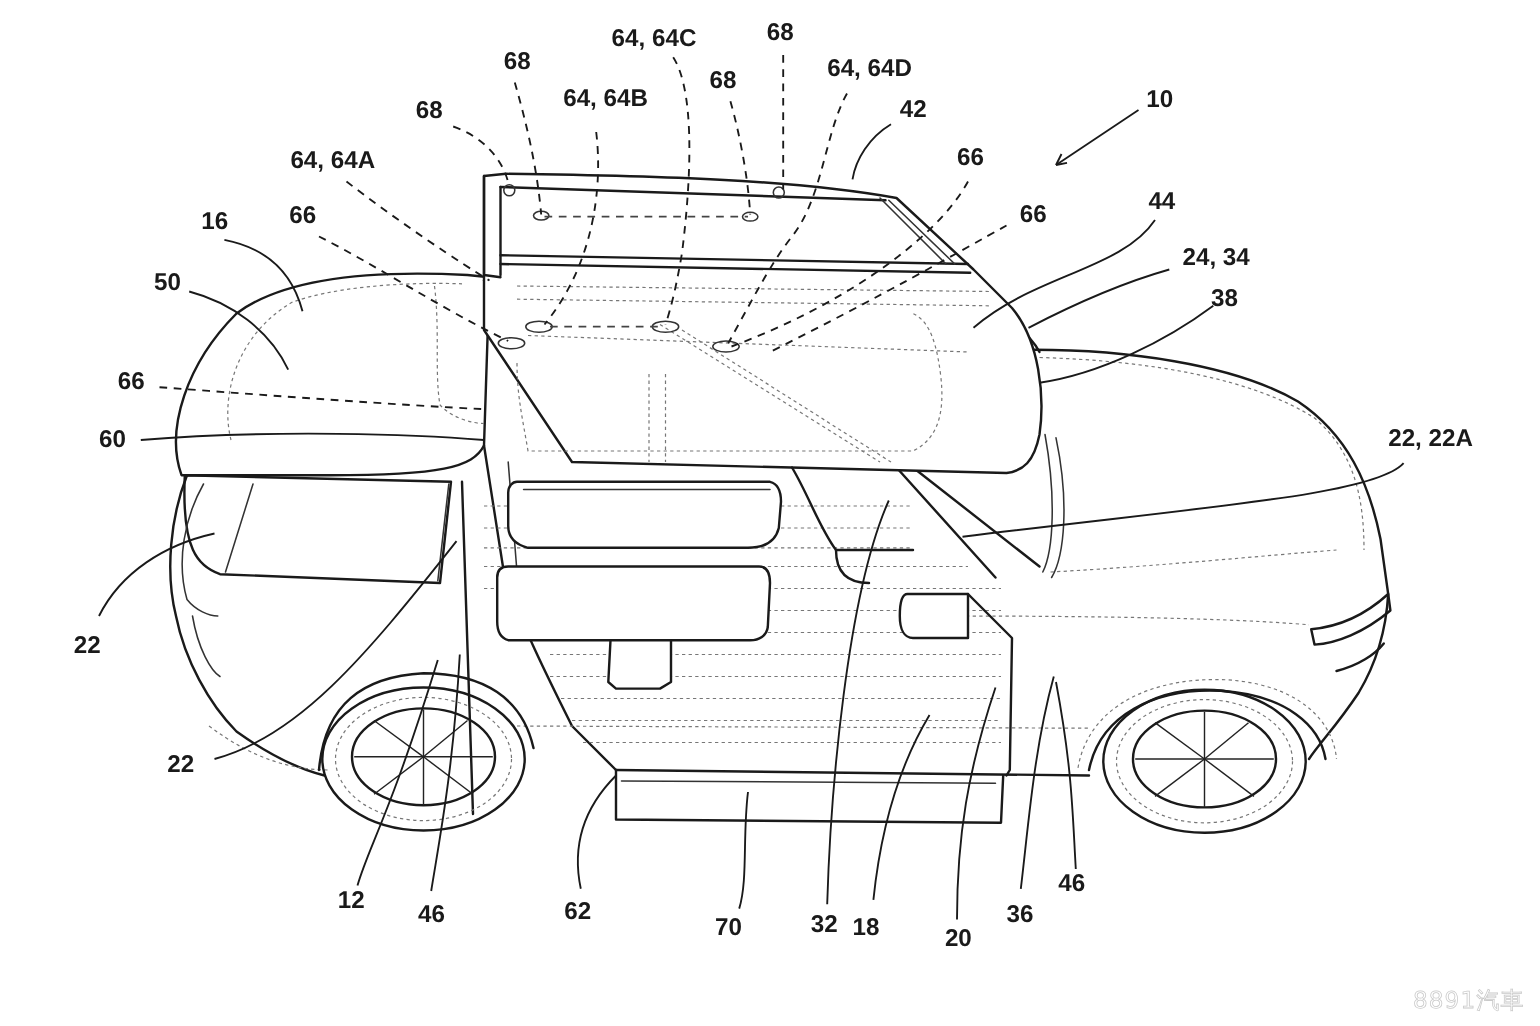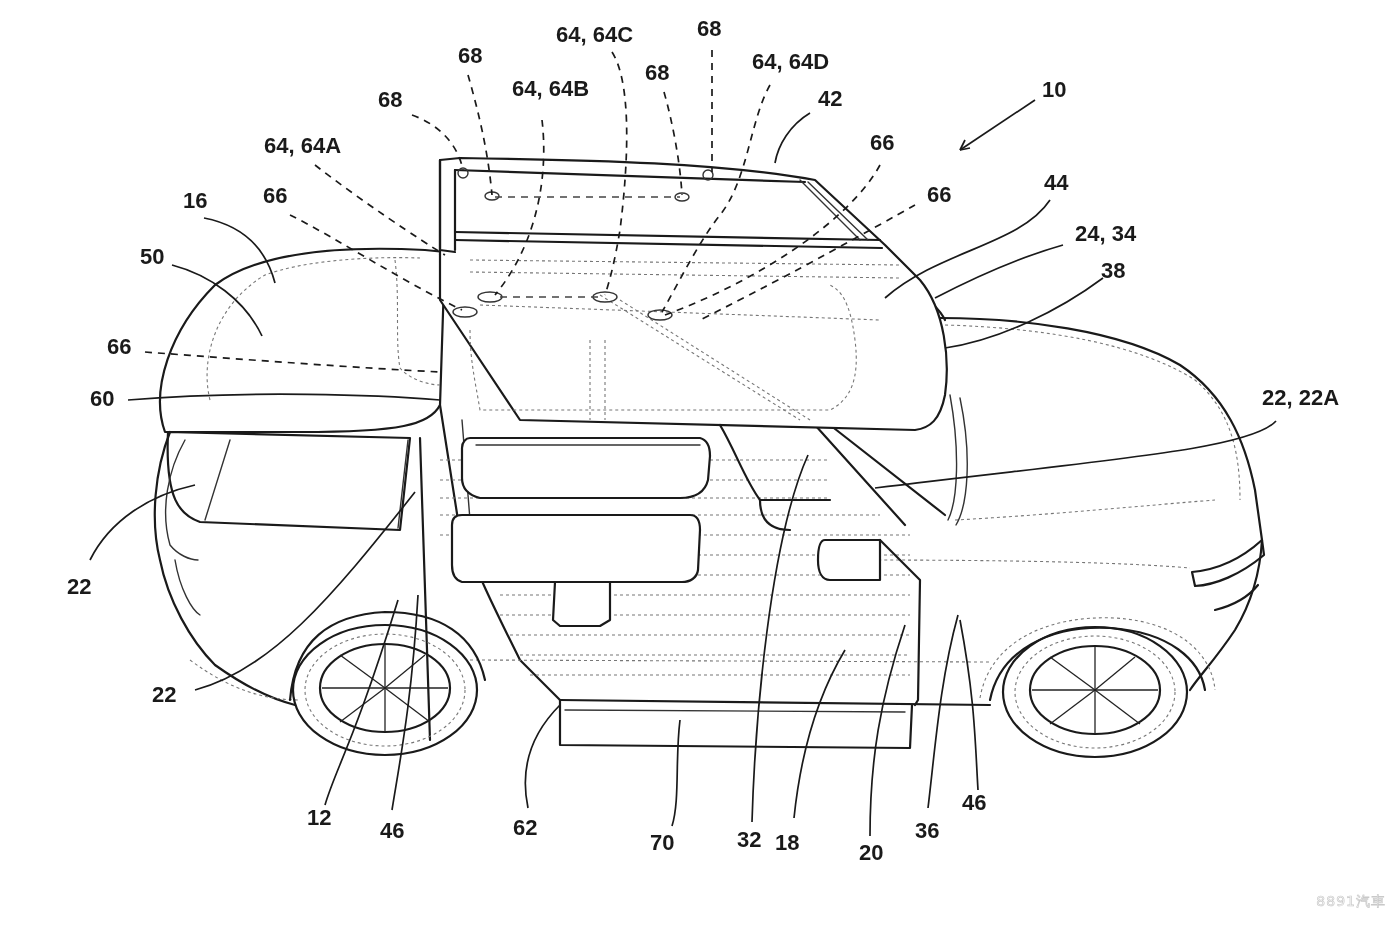--- a/index.html
+++ b/index.html
@@ -7,21 +7,21 @@
   #figure { position: absolute; left: 0; top: 0; width: 1400px; height: 933px; }
   .body-line { fill: none; stroke: #1a1a1a; stroke-width: 2.2; stroke-linejoin: round; stroke-linecap: round; }
   .thin-line { fill: none; stroke: #333; stroke-width: 1.4; stroke-linecap: round; }
   .hidden-line { fill: none; stroke: #444; stroke-width: 1.6; stroke-dasharray: 7 6; }
   .faint-line { fill: none; stroke: #777; stroke-width: 1.1; stroke-dasharray: 3 3; }
   .leader { fill: none; stroke: #1a1a1a; stroke-width: 1.7; }
   .leader.dashed { stroke-dasharray: 7 6; }
   .ref-label { font-family: "Liberation Sans", sans-serif; font-weight: bold; font-size: 22px; fill: #1a1a1a; }
   .fill-white { fill: #ffffff; }
   .spoke { stroke: #222; stroke-width: 1.3; fill: none; }
-  #watermark { position: absolute; right: 14px; bottom: 22px; font-family: "DejaVu Sans", sans-serif; font-size: 14px; color: transparent; -webkit-text-stroke: 0.7px #c9c9c9; letter-spacing: 1px; }
+  #watermark { position: absolute; right: 14px; bottom: 10px; font-family: "DejaVu Sans", sans-serif; font-size: 21px; color: transparent; -webkit-text-stroke: 0.7px #c9c9c9; letter-spacing: 1px; }
 </style>
 </head>
 <body>
 
 <svg id="figure" viewBox="0 0 1400 933" xmlns="http://www.w3.org/2000/svg">
 
   <g>
 
     <path class="body-line" d="M165,432 C150,390 170,330 215,285 C255,255 330,245 425,250 L445,252 L440,405 C430,425 400,432 300,432 Z"></path>
     <path class="faint-line" d="M210,400 C200,360 215,305 265,275 C300,262 360,256 420,258"></path>

